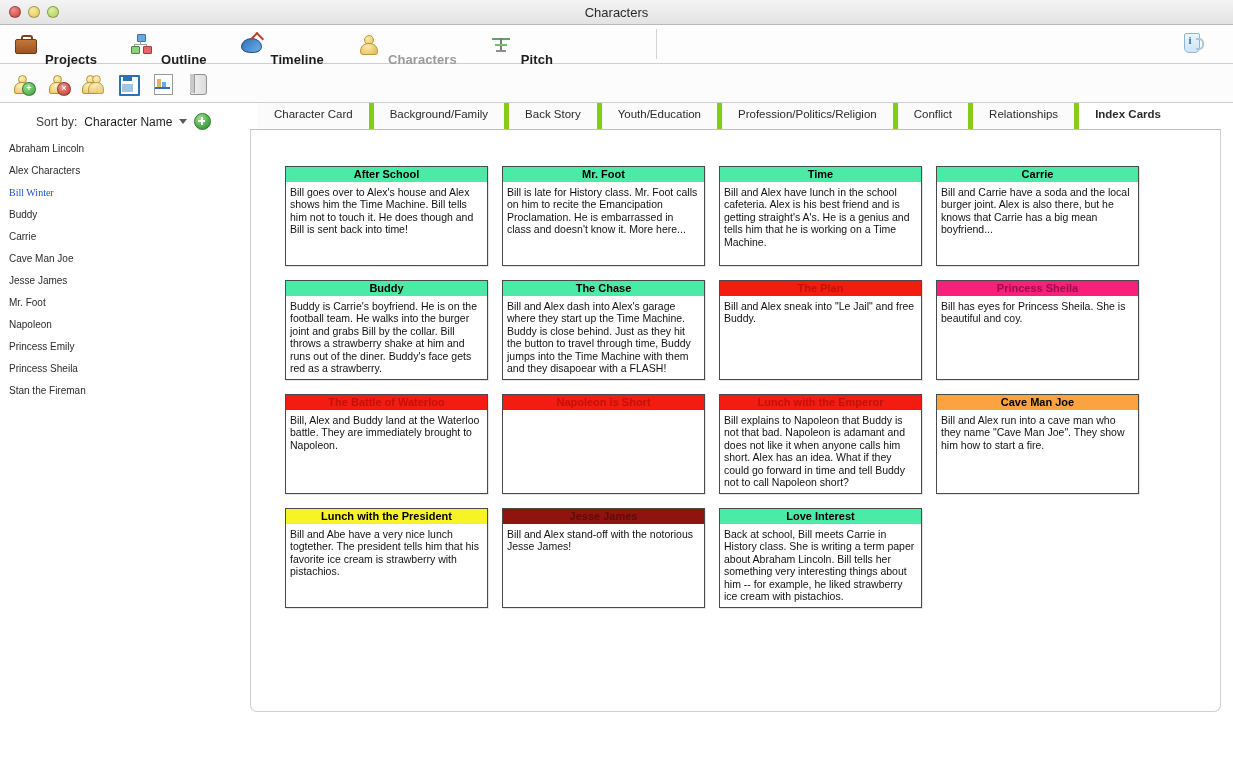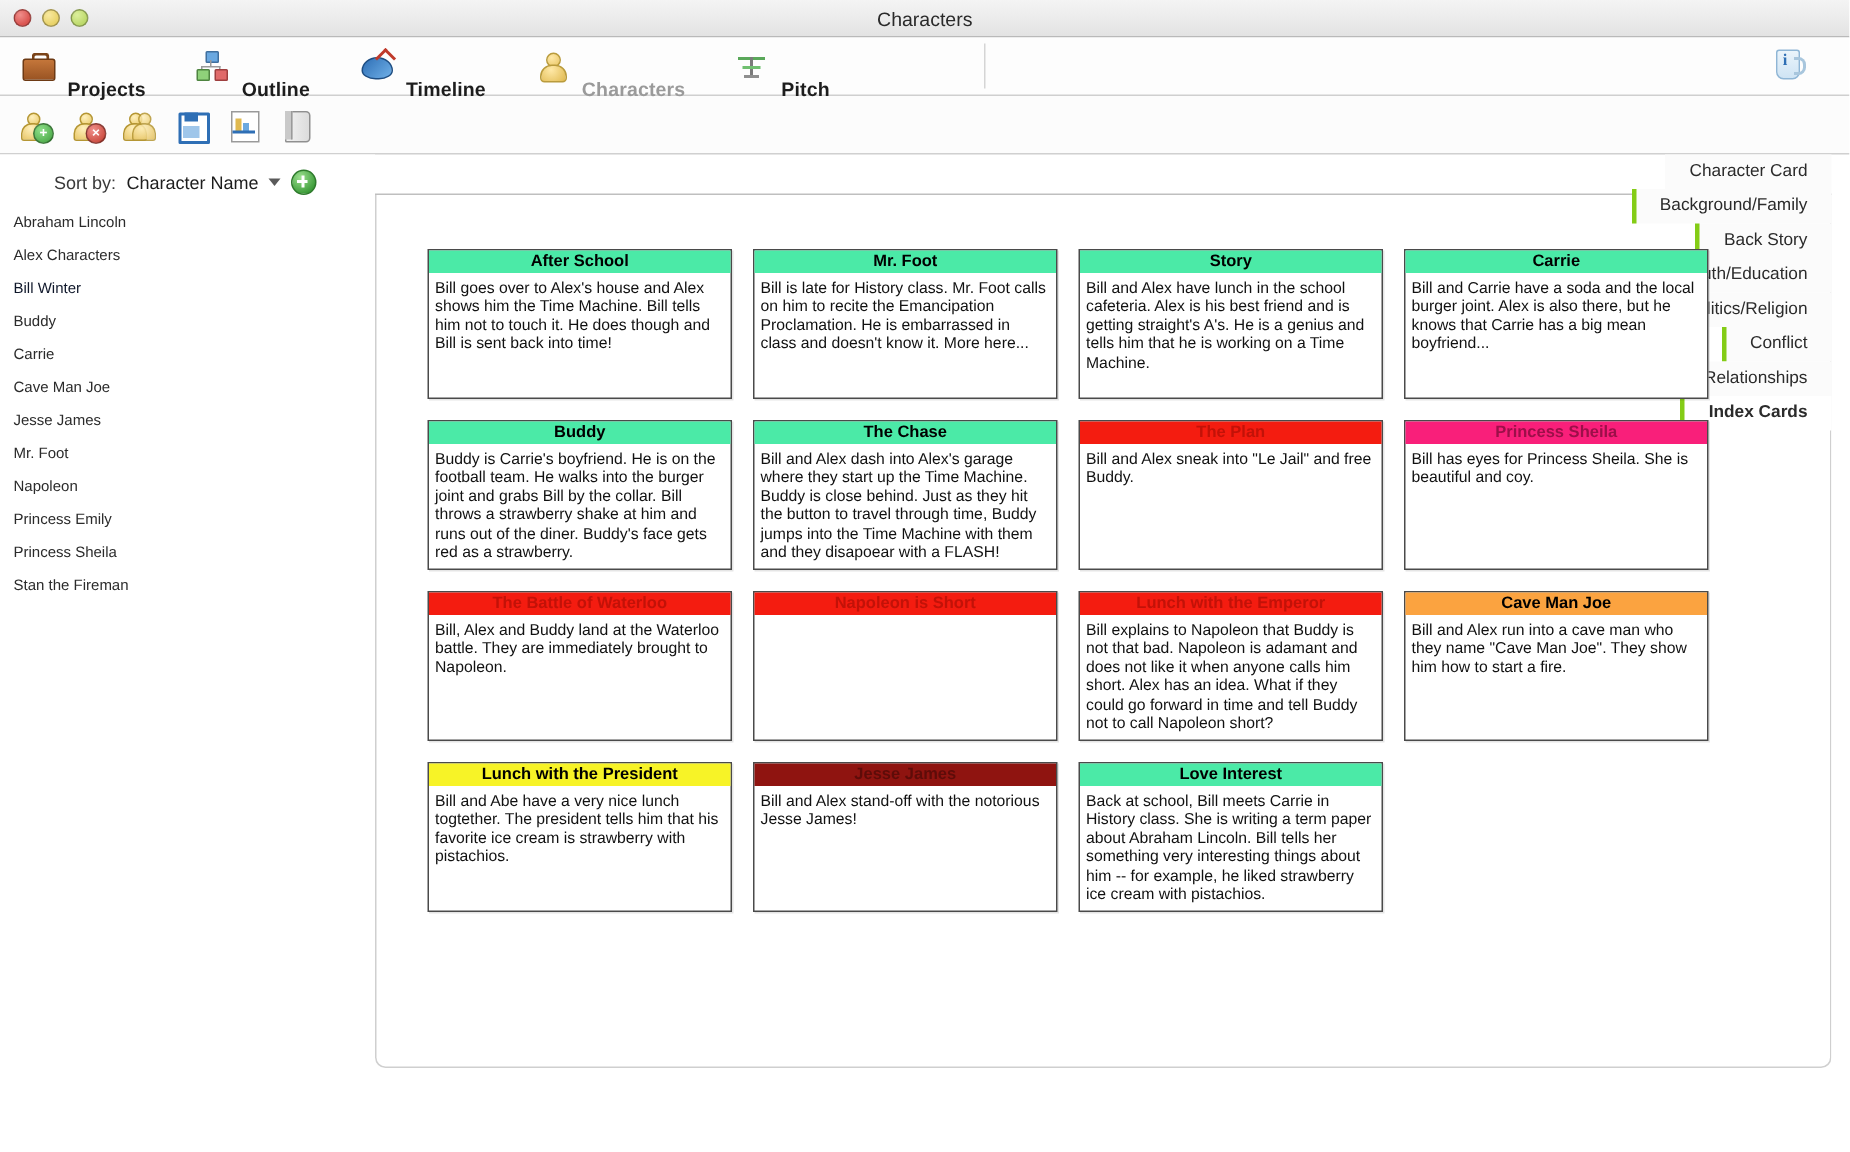--- a/index.html
+++ b/index.html
@@ -229,41 +229,40 @@
   .addbtn::before { left:3px; top:6px; width:7px; height:2px; }
   .addbtn::after  { left:6px; top:3px; width:2px; height:8px; }
 
   .charlist { list-style: none; margin: 0; padding: 0; }
   .charlist li {
     font-size: 10px; color: #2b2b2b;
     padding: 3px 0 3px 9px;
     line-height: 16px;
     cursor: default;
   }
-  .charlist li.selected { color: #0f172a; }
+  .charlist li.selected { color: #1d4ed8; font-family: Liberation Serif, serif; }
 
   
   .content {
     flex: 1;
     padding: 0 12px 0 0;
     box-sizing: border-box;
     position: relative;
   }
   .tabstrip {
-    display: flex; align-items: flex-end;
+    display: flex; 
     height: 27px;
     padding-left: 8px;
     border-bottom: 1px solid #bfbfbf;
     box-sizing: border-box;
-    flex-direction: column;
   }
   .tab {
     font-size: 11.5px; color: #2b2b2b;
     padding: 5px 16px 6px 16px;
-    border-left: 3px solid #84cc16;
+    border-left: 5px solid #84cc16;
     background: #fbfbfb;
     cursor: default;
     white-space: nowrap;
   }
   .tab:first-child { border-left: none; }
   .tab.active { font-weight: bold; background: #ffffff; }
 
   .cardpane {
     border: 1px solid #cfcfcf;
     border-top: none;
@@ -462,21 +461,21 @@
 
         <div class="card">
           <div class="card-title" style="background: rgb(75, 234, 167); color: rgb(0, 0, 0);">After School</div>
           <div class="card-body">Bill goes over to Alex's house and Alex shows him the Time Machine. Bill tells him not to touch it. He does though and Bill is sent back into time!</div>
         </div>
         <div class="card">
           <div class="card-title" style="background: rgb(75, 234, 167); color: rgb(0, 0, 0);">Mr. Foot</div>
           <div class="card-body">Bill is late for History class. Mr. Foot calls on him to recite the Emancipation Proclamation. He is embarrassed in class and doesn't know it. More here...</div>
         </div>
         <div class="card">
-          <div class="card-title" style="background: rgb(75, 234, 167); color: rgb(0, 0, 0);">Story</div>
+          <div class="card-title" style="background: rgb(75, 234, 167); color: rgb(0, 0, 0);">Time</div>
           <div class="card-body">Bill and Alex have lunch in the school cafeteria. Alex is his best friend and is getting straight's A's. He is a genius and tells him that he is working on a Time Machine.</div>
         </div>
         <div class="card">
           <div class="card-title" style="background: rgb(75, 234, 167); color: rgb(0, 0, 0);">Carrie</div>
           <div class="card-body">Bill and Carrie have a soda and the local burger joint. Alex is also there, but he knows that Carrie has a big mean boyfriend...</div>
         </div>
 
         <div class="card">
           <div class="card-title" style="background: rgb(75, 234, 167); color: rgb(0, 0, 0);">Buddy</div>
           <div class="card-body">Buddy is Carrie's boyfriend. He is on the football team. He walks into the burger joint and grabs Bill by the collar. Bill throws a strawberry shake at him and runs out of the diner. Buddy's face gets red as a strawberry.</div>

